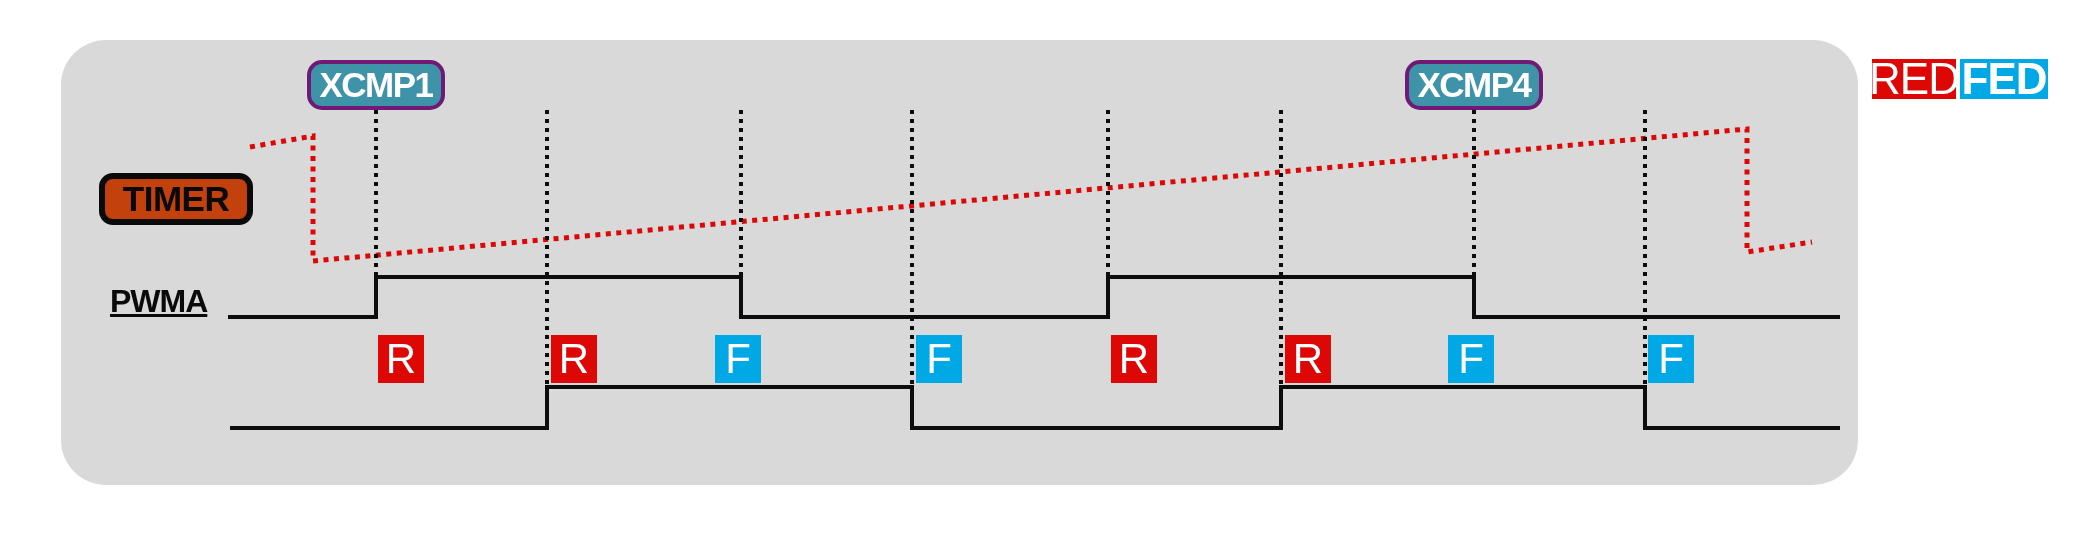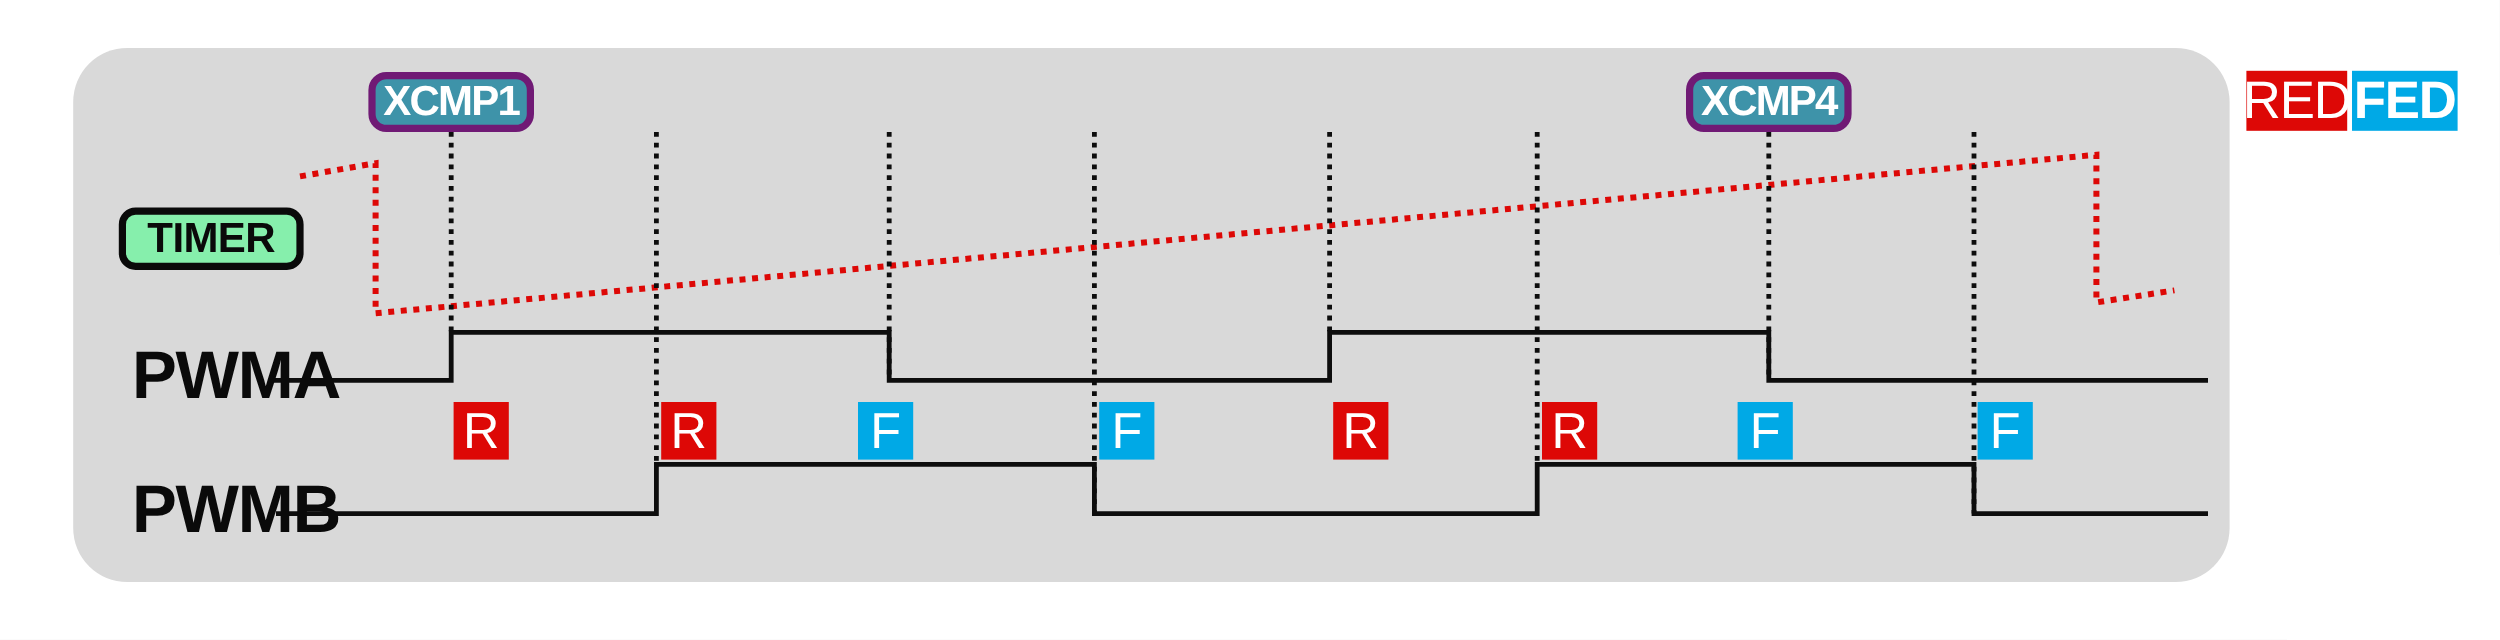--- a/index.html
+++ b/index.html
@@ -29,53 +29,54 @@
   
   .sawtooth{fill:none;stroke:var(--red);stroke-width:5;stroke-dasharray:5 5.5;stroke-linecap:butt;stroke-linejoin:miter;}
   .guide{stroke:var(--ink);stroke-width:4;stroke-dasharray:4 5;stroke-linecap:butt;}
   .wave{fill:none;stroke:var(--ink);stroke-width:4;stroke-linejoin:miter;stroke-linecap:square;}
 
   
   .xcmp{
     position:absolute;top:60px;width:138px;height:50px;
     box-sizing:border-box;
     background:var(--teal);
-    border:6px solid #701a75;
+    border:4px solid #701a75;
     border-radius:15px;
     display:flex;align-items:center;justify-content:center;
     color:#ffffff;font-weight:700;font-size:35px;letter-spacing:-1.5px;
     white-space:nowrap;
   }
   
   .timerbox{
     position:absolute;left:99px;top:173px;width:154px;height:52px;
     box-sizing:border-box;
-    background:#86efac;
+    background:#c2410c;
     border:6px solid #0a0a0a;
     border-radius:14px;
     display:flex;align-items:center;justify-content:center;
     color:#0a0a0a;font-weight:700;font-size:35px;letter-spacing:-0.5px;
   }
   
   .siglabel{
     position:absolute;
-    color:#0a0a0a;font-weight:700;font-size:56px;line-height:1;
+    color:#0a0a0a;font-weight:700;font-size:32px;line-height:1;
     letter-spacing:-1px;
+    text-decoration:underline;
   }
   
   .marker{
     position:absolute;top:335px;width:46px;height:48px;
     display:flex;align-items:center;justify-content:center;
     color:#ffffff;font-weight:400;font-size:42px;line-height:1;
   }
   .edge-R{background:var(--red);}
   .edge-F{background:var(--cyan);}
   
   .legend-badge{
-    position:absolute;top:59px;height:50px;
+    position:absolute;top:59px;height:40px;
     display:flex;align-items:center;justify-content:center;
     color:#ffffff;font-weight:400;font-size:44px;letter-spacing:-1px;
     line-height:1;
   }
   .legend-red{left:1872px;width:84px;background:var(--red);}
   .legend-fed{left:1960px;width:88px;background:var(--cyan);font-weight:bold;}
 </style>
 </head>
 <body>
 
@@ -102,21 +103,20 @@
   </svg>
 
   <div class="xcmp" style="left:307px">XCMP1</div>
   <div class="xcmp" style="left:1405px">XCMP4</div>
 
   <div class="timerbox">
     <span>TIMER</span>
   </div>
 
   <div class="siglabel" style="left:110px;top:285px">PWMA</div>
-  <div class="siglabel" style="left:110px;top:396px">PWMB</div>
 
   <div class="marker edge-R" style="left:378px">R</div>
   <div class="marker edge-R" style="left:551px">R</div>
   <div class="marker edge-F" style="left:715px">F</div>
   <div class="marker edge-F" style="left:916px">F</div>
   <div class="marker edge-R" style="left:1111px">R</div>
   <div class="marker edge-R" style="left:1285px">R</div>
   <div class="marker edge-F" style="left:1448px">F</div>
   <div class="marker edge-F" style="left:1648px">F</div>
 

